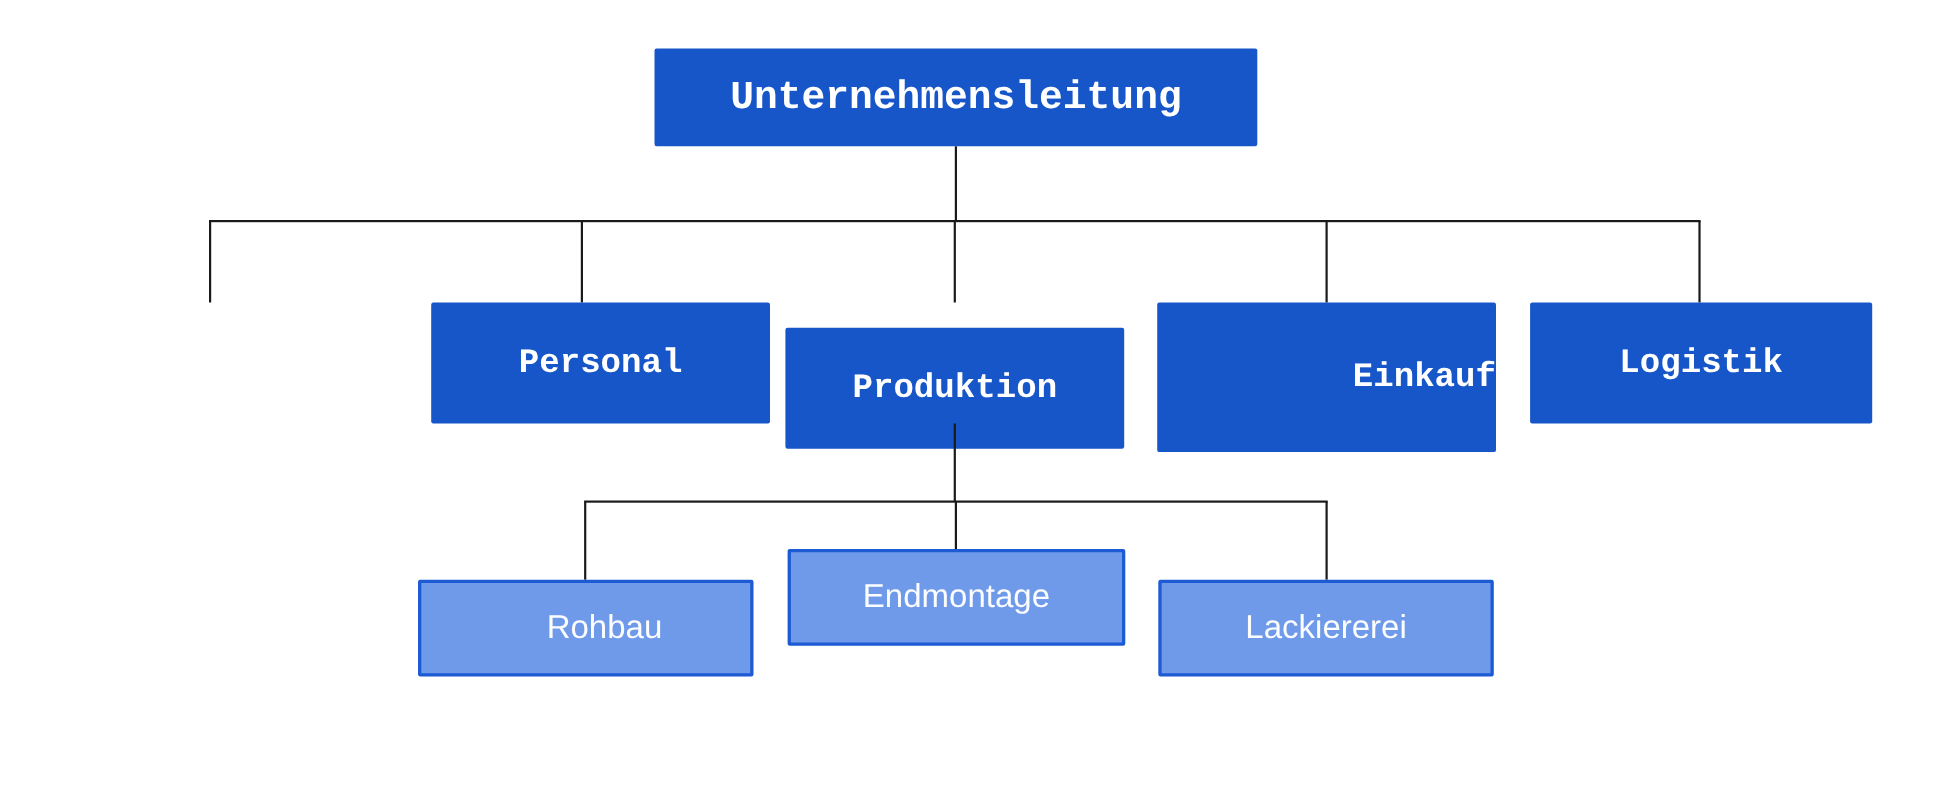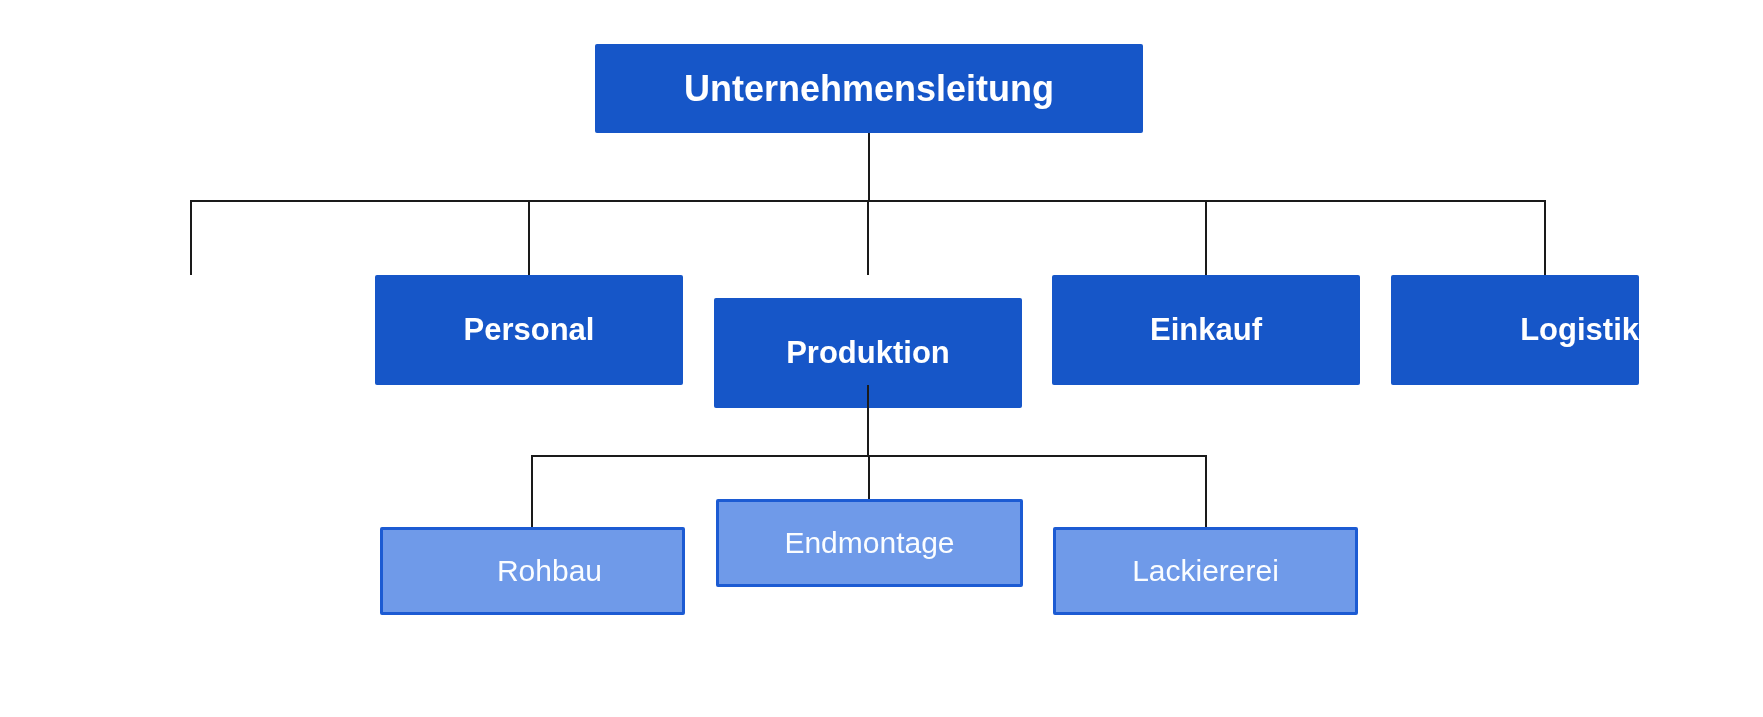--- a/index.html
+++ b/index.html
@@ -26,38 +26,39 @@
     justify-content: center;
     box-sizing: border-box;
     text-align: center;
     border-radius: 2px;
     color: var(--box-text, #fff);
   }
   .node.primary {
     background: var(--primary-box-fill, #1656C8);
     font-weight: bold;
     font-size: 31px;
+    font-family: Liberation Mono, monospace;
   }
   .node.root {
     font-size: 36px;
   }
   .node.secondary {
     background: var(--secondary-box-fill, #6F9AE9);
     border: 3px solid var(--secondary-box-border, #1C5BD3);
     font-weight: 400;
     font-size: 30px;
     color: #FBFDFF;
   }
   
   .root        { left: 595px;  top: 44px;  width: 548px; height: 89px; }
   .finanzen    { left: 37px;   top: 275px; width: 308px; height: 110px; }
-  .personal    { left: 375px;  top: 275px; width: 308px; height: 110px; }
+  .personal    { left: 392px;  top: 275px; width: 308px; height: 110px; }
   .produktion  { left: 714px;  top: 275px; width: 308px; height: 110px; margin-top: 23px; }
-  .einkauf     { left: 1052px; top: 275px; width: 308px; height: 110px; }
-  .logistik    { left: 1391px; top: 275px; width: 248px; height: 110px; justify-content: flex-end; }
+  .einkauf     { left: 1052px; top: 275px; width: 308px; height: 136px; justify-content: flex-end; }
+  .logistik    { left: 1391px; top: 275px; width: 311px; height: 110px; }
   .rohbau      { left: 380px;  top: 527px; width: 305px; height: 88px; padding-left: 34px; }
   .endmontage  { left: 716px;  top: 499px; width: 307px; height: 88px; }
   .lackiererei { left: 1053px; top: 527px; width: 305px; height: 88px; }
 
   .vline, .hline {
     position: absolute;
     background: var(--connector-line, #1A1A1A);
   }
   .vline { width: 2px; }
   .hline { height: 2px; }

